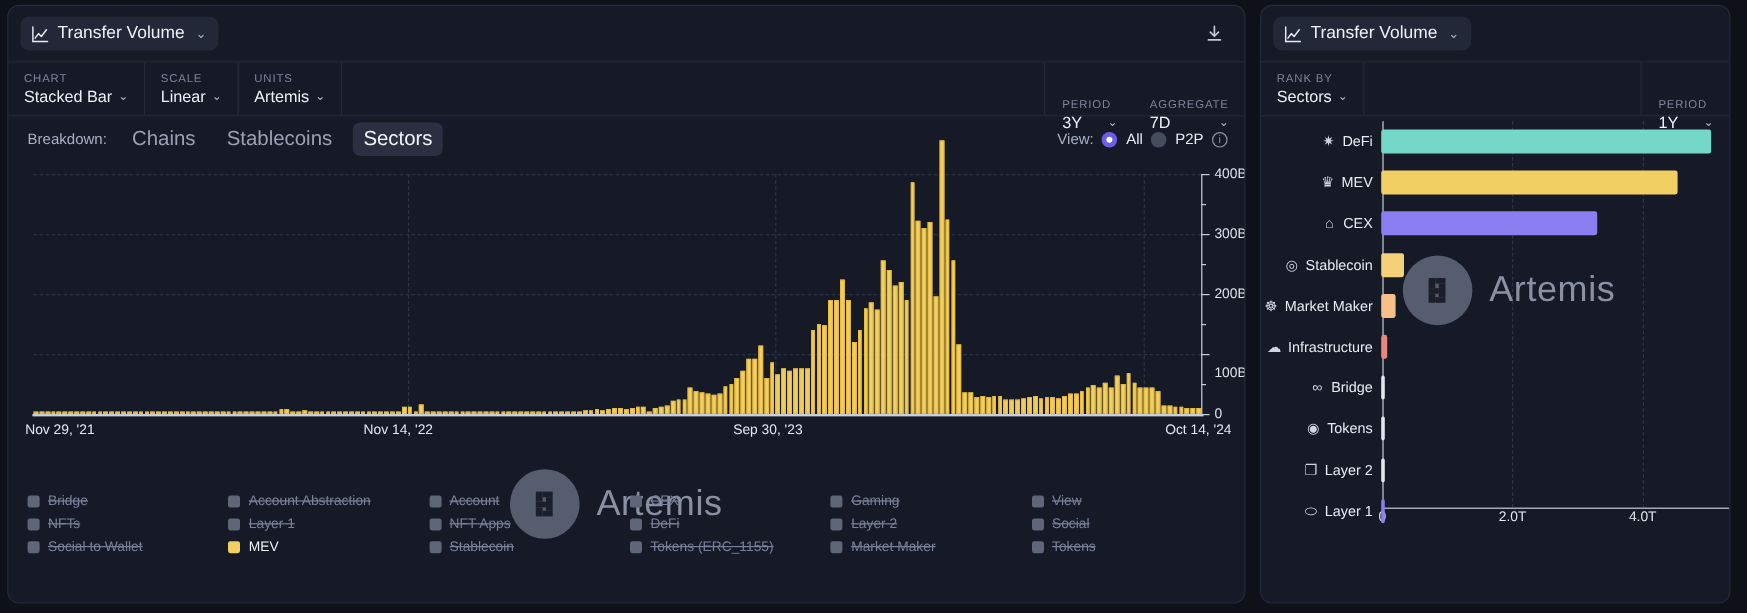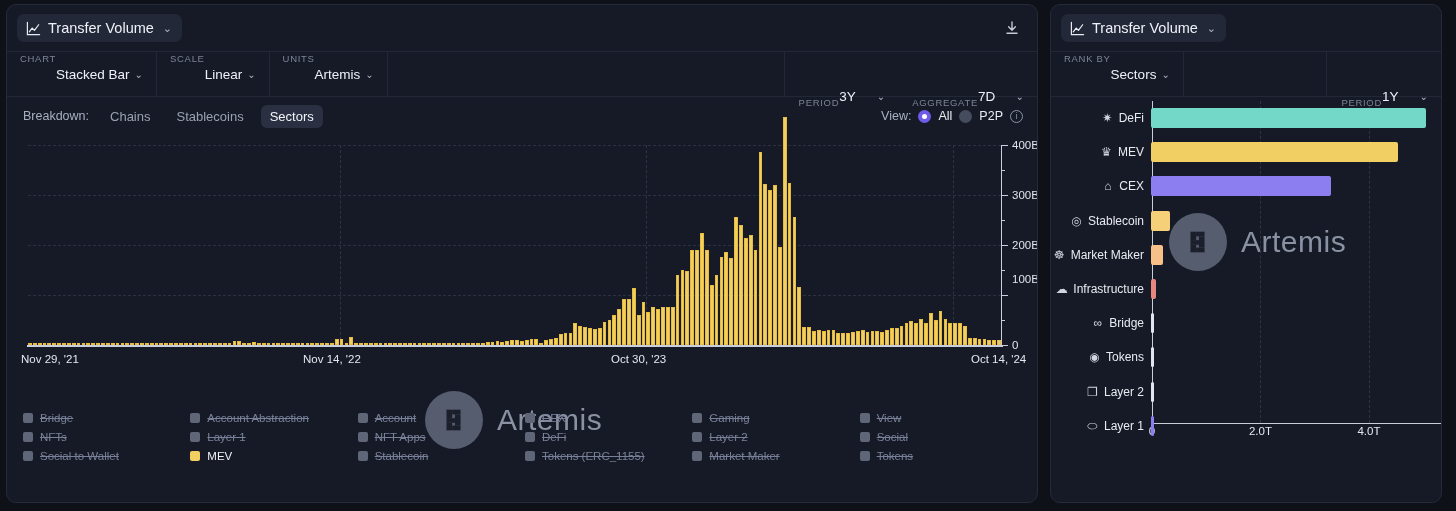--- a/index.html
+++ b/index.html
@@ -36,38 +36,38 @@
   .dl-btn { width: 26px; height: 26px; display: flex; align-items: center; justify-content: center; cursor: pointer; border-radius: 5px; }
 
   
   .controls {
     display: flex; align-items: stretch;
     border-top: 1px solid #232838;
     border-bottom: 1px solid #232838;
     height: 46px;
   }
   .ctrl {
-    display: flex; flex-direction: row; justify-content: center;
+    display: flex; flex-direction: column; justify-content: center;
     padding: 0 13px;
     border-right: 1px solid #232838;
     cursor: pointer;
     min-width: 0;
   }
   .ctrl-label { font-size: 9.5px; letter-spacing: .7px; color: #7c8498; text-transform: uppercase; line-height: 13px; }
   .ctrl-value { font-size: 13.5px; color: #eef1f7; line-height: 17px; display: flex; align-items: center; gap: 5px; }
   .ctrl-value .chev { font-size: 10px; color: #aeb6c6; }
   .spacer { flex: 1; border-right: 1px solid #232838; }
   .ctrl-right { border-right: none; border-left: 1px solid #14b8a6; margin-top: 44px; }
   .ctrl.wide .ctrl-value { justify-content: space-between; min-width: 46px; text-align: right; }
 
   
   .breakdown-row { height: 38px; display: flex; align-items: center; justify-content: space-between; padding: 0 14px 0 16px; }
   .bd-left { display: flex; align-items: center; gap: 8px; }
   .bd-label { font-size: 12.5px; color: #a8b0c2; margin-right: 4px; }
-  .bd-opt { font-size: 13px; color: #99a1b3; padding: 4px 9px; border-radius: 6px; cursor: pointer; }
+  .bd-opt { font-size: 17px; color: #99a1b3; padding: 4px 9px; border-radius: 6px; cursor: pointer; }
   .bd-opt.active { background: #2a3042; color: #f2f4f9; }
   .view-wrap { display: flex; align-items: center; gap: 7px; font-size: 12.5px; color: #a8b0c2; }
   .radio { width: 13px; height: 13px; border-radius: 50%; background: #454c5e; display: inline-block; position: relative; cursor: pointer; }
   .radio.on { background: #6c5ce7; }
   .radio.on::after { content: ""; position: absolute; left: 4px; top: 4px; width: 5px; height: 5px; border-radius: 50%; background: #fff; }
   .view-txt { color: #e8ebf2; }
   .info-i { width: 13px; height: 13px; border-radius: 50%; border: 1px solid #8b93a6; color: #8b93a6; font-size: 9px; line-height: 11px; text-align: center; cursor: pointer; }
 
   
   .chart-area { position: relative; height: 215px; margin: 4px 0 0 0; }
@@ -416,36 +416,36 @@
           </svg>
         </div>
         <div class="wm-text">Artemis</div>
       </div>
       <div id="yaxis-group">
           <div class="yaxis"></div>
           <div class="ytick" style="top: 206px;"></div>
           <div class="ylab" style="top: 206px;">0</div>
           <div class="ytick minor" style="top: 181px;"></div>
           <div class="ytick" style="top: 156px;"></div>
-          <div class="ylab" style="top: 140px;">100B</div>
+          <div class="ylab" style="top: 172px;">100B</div>
           <div class="ytick minor" style="top: 131px;"></div>
           <div class="ytick" style="top: 106px;"></div>
           <div class="ylab" style="top: 106px;">200B</div>
           <div class="ytick minor" style="top: 81px;"></div>
           <div class="ytick" style="top: 56px;"></div>
           <div class="ylab" style="top: 56px;">300B</div>
           <div class="ytick minor" style="top: 31px;"></div>
           <div class="ytick" style="top: 6px;"></div>
           <div class="ylab" style="top: 6px;">400B</div>
         </div>
       <div class="xaxis"></div>
       <div id="xlabels">
           <div class="xlab" style="left: 14px;">Nov 29, '21</div>
           <div class="xlab" style="left: 296px;">Nov 14, '22</div>
-          <div class="xlab" style="left: 604px;">Oct 30, '23</div>
+          <div class="xlab" style="left: 604px;">Sep 30, '23</div>
           <div class="xlab" style="left: 964px;">Oct 14, '24</div>
         </div>
     </div>
 
     <div class="legend" id="legend">
         <div class="leg-item">
           <span class="leg-sw"></span>
           <span class="leg-txt">Bridge</span>
         </div>
         <div class="leg-item">

